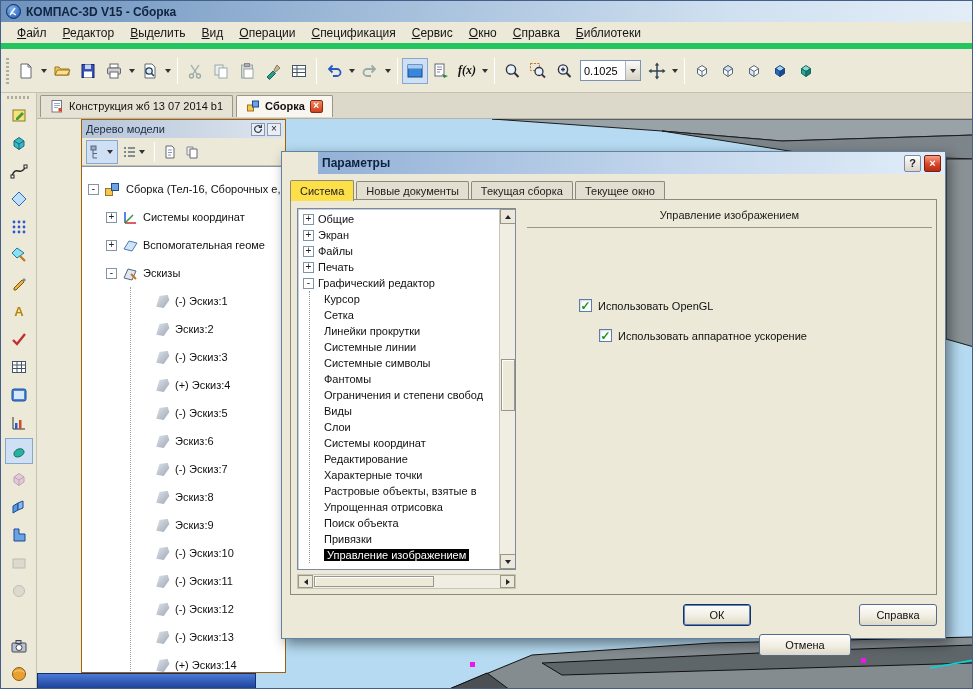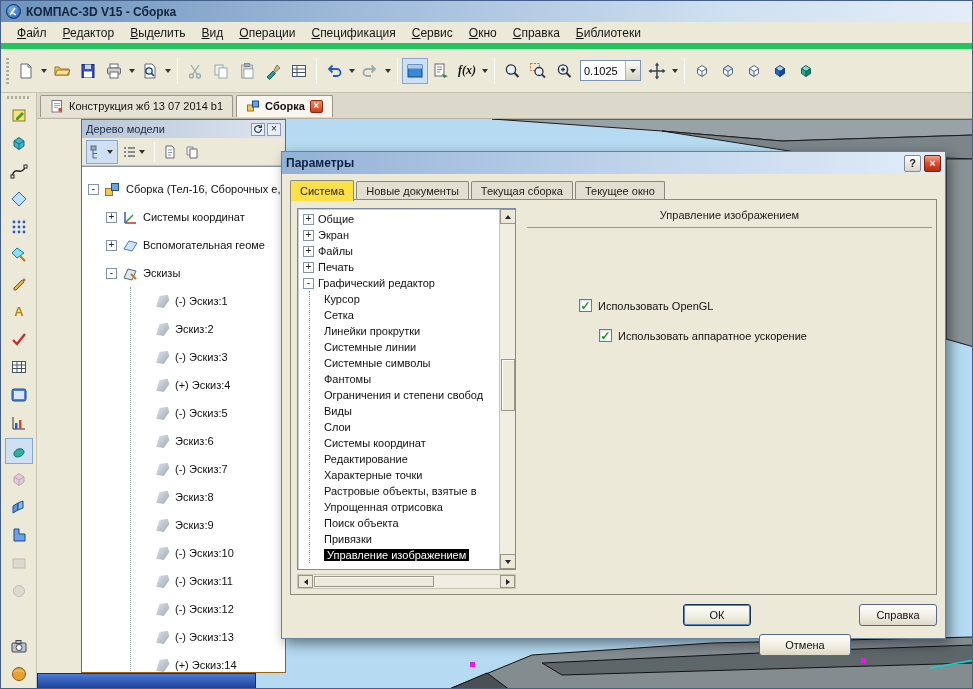--- a/index.html
+++ b/index.html
@@ -90,21 +90,21 @@
     clip-path:polygon(8% 88%,30% 16%,84% 8%,96% 44%,58% 96%);}
 
   .bottom-strip{position:absolute;left:36px;top:672px;width:219px;height:17px;z-index:3;
     background:linear-gradient(#4a7ad8,#1c3f94);border:1px solid #12306e;}
 
   
   .viewport{position:absolute;left:241px;top:118px;right:0;bottom:0;background:#b5daf1;overflow:hidden;}
 
   
   .dialog{position:absolute;left:280px;top:150px;width:665px;height:488px;background:#ece9d8;
-    border:1px solid #64819f;box-shadow:4px 5px 12px rgba(0,0,0,.45);z-index:5;}
+    border:1px solid #64819f;box-shadow:4px 5px 12px rgba(0,0,0,.45);z-index:5;padding-left:36px;}
   .dlg-title{height:22px;background:linear-gradient(90deg,#93b1d6 0%,#bdd2ea 50%,#e2edf8 100%);
     display:flex;align-items:center;padding:0 4px;font-weight:bold;font-size:12px;color:#0e2240;}
   .dlg-title .t{flex:1;}
   .qbtn{width:17px;height:17px;margin-left:3px;background:linear-gradient(#fdfdfb,#d9d5c7);
     border:1px solid #7d8aa0;border-radius:2px;display:flex;align-items:center;justify-content:center;
     font-weight:bold;font-size:11px;color:#223;}
   .xbtn{width:17px;height:17px;margin-left:3px;background:linear-gradient(#f4a088,#d8452a 55%,#b23012);
     border:1px solid #7e1d08;border-radius:2px;display:flex;align-items:center;justify-content:center;
     font-weight:bold;font-size:11px;color:#fff;}
   .dlg-tabs{position:absolute;top:27px;left:8px;right:8px;height:21px;display:flex;align-items:flex-end;}

